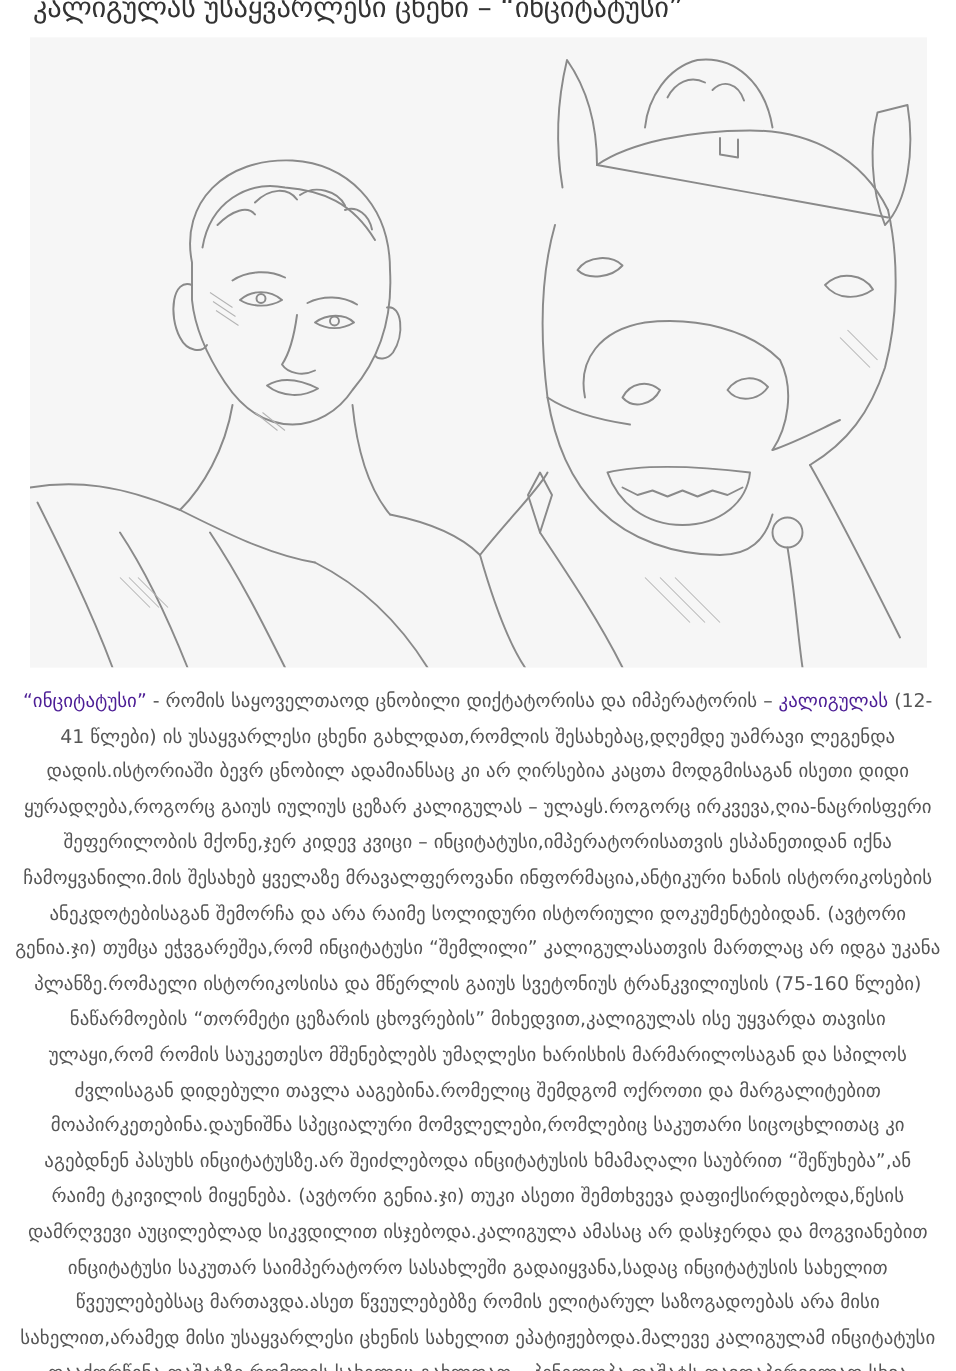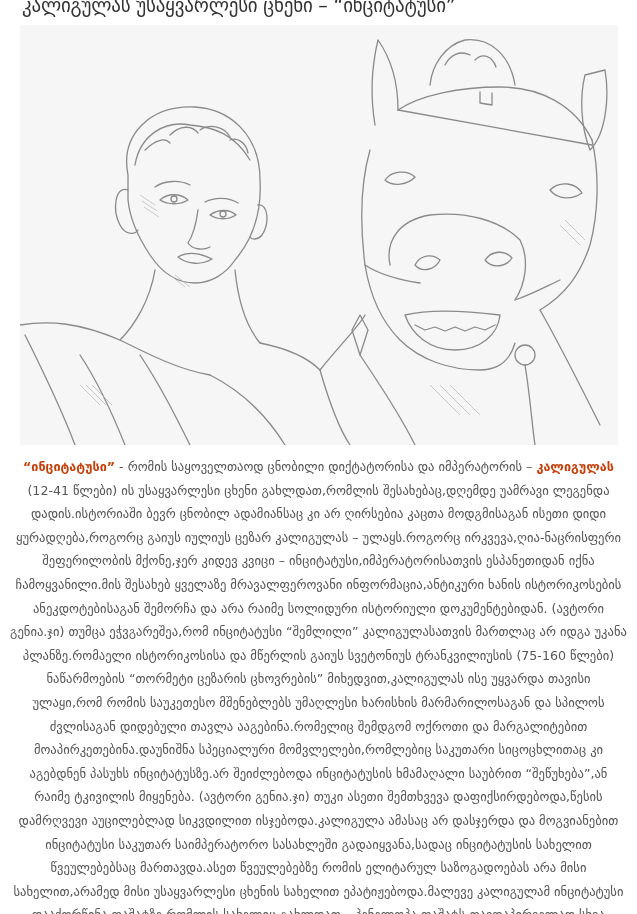--- a/index.html
+++ b/index.html
@@ -44,22 +44,22 @@
       left: 10px;
       top: 455px;
       width: 617px;
       margin: 0;
       font-size: 12.6px;
       line-height: 23.6px;
       color: #555555;
       text-align: center;
     }
     .article b {
-      color: #c2410c;
-      font-weight: bold;
+      color: #4c1d95;
+      font-weight: normal;
     }
   </style>
 </head>
 <body>
 
 <h1 class="title">კალიგულას უსაყვარლესი ცხენი – “ინციტატუსი”</h1>
 
 <div class="figure">
   <svg viewBox="0 0 598 420" preserveAspectRatio="none">
     <rect x="0" y="0" width="598" height="420" fill="#f6f6f6"></rect>

